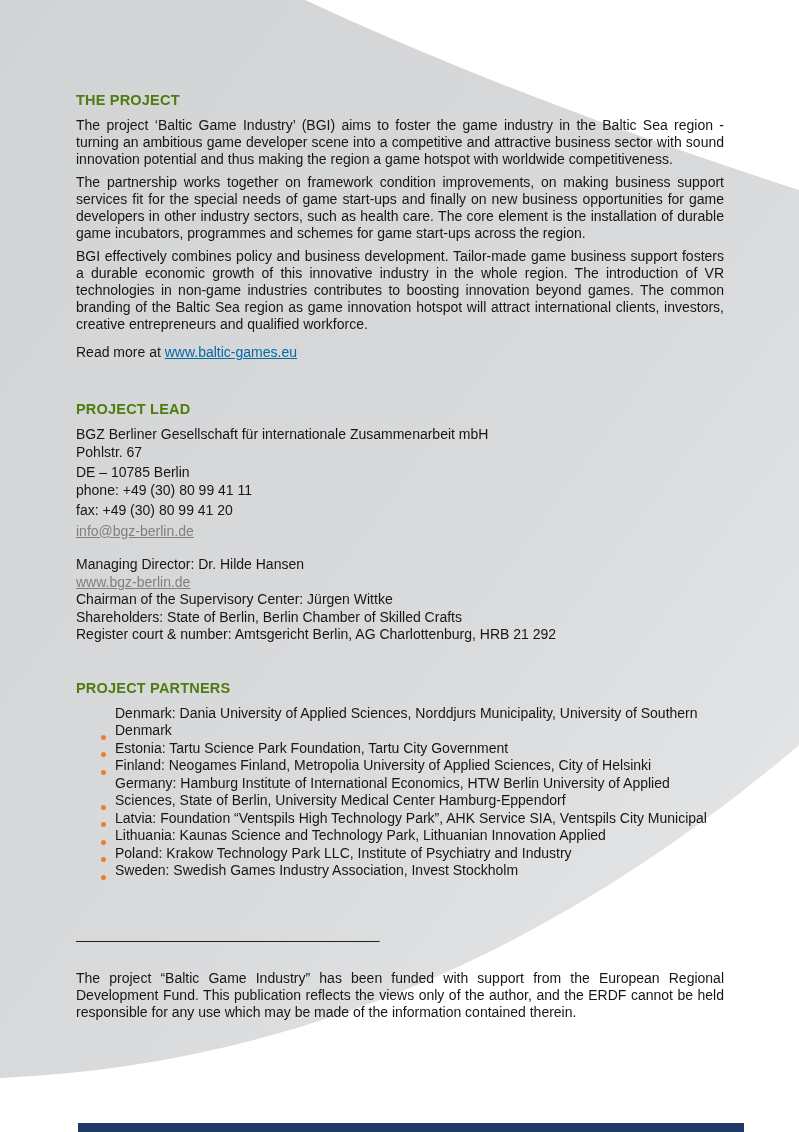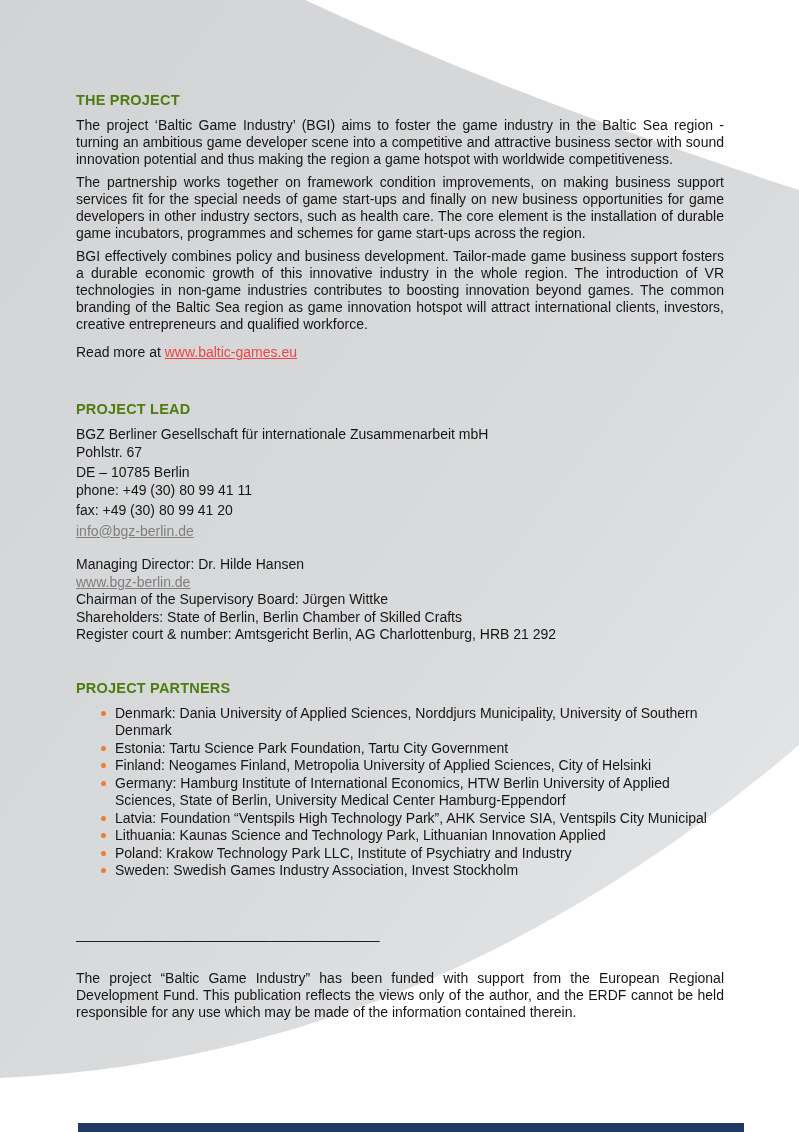--- a/index.html
+++ b/index.html
@@ -18,31 +18,31 @@
     font-size: 14.5px;
     font-weight: bold;
     color: #4d7c0f;
     margin-bottom: 9px;
     letter-spacing: 0.2px;
   }
   .para { font-size: 14px; line-height: 17px; text-align: justify; margin-bottom: 6px; }
   .readmore { font-size: 14px; line-height: 17px; margin-top: 11px; }
 
   a.link { cursor: pointer; }
-  a.link.dark { color: #ef4444; text-decoration: underline; }
+  a.link.dark { color: #0369a1; text-decoration: underline; }
   a.link.gray { color: #7f7f7f; text-decoration: underline; }
 
   section.lead { margin-top: 40px; }
   .line { font-size: 14px; line-height: 17.5px; }
   .gap-top { margin-top: 3px; }
   .block-gap { margin-top: 16px; }
 
   section.partners { margin-top: 36px; }
   ul.partner-list { list-style: none; padding-left: 25px; }
-  li.partner { display: flex; align-items: flex-start; font-size: 14px; line-height: 17.5px; }
+  li.partner { display: flex; align-items: flex-end; font-size: 14px; line-height: 17.5px; }
   .bullet {
     flex: 0 0 auto;
     width: 5px; height: 5px;
     border-radius: 50%;
     margin: 6px 9px 0 0;
     background: #ED7D31;
   }
   .partner-text { flex: 1 1 auto; }
 
   .separator {
@@ -95,21 +95,21 @@
   <section class="lead">
     <h2 class="sec-heading">PROJECT LEAD</h2>
     <div class="line">BGZ Berliner Gesellschaft für internationale Zusammenarbeit mbH</div>
     <div class="line">Pohlstr. 67</div>
     <div class="line gap-top">DE – 10785 Berlin</div>
     <div class="line">phone: +49 (30) 80 99 41 11</div>
     <div class="line gap-top">fax: +49 (30) 80 99 41 20</div>
     <div class="line gap-top"><a class="link gray" href="#">info@bgz-berlin.de</a></div>
     <div class="line block-gap">Managing Director: Dr. Hilde Hansen</div>
     <div class="line"><a class="link gray" href="#">www.bgz-berlin.de</a></div>
-    <div class="line">Chairman of the Supervisory Board: Jürgen Wittke</div>
+    <div class="line">Chairman of the Supervisory Center: Jürgen Wittke</div>
     <div class="line">Shareholders: State of Berlin, Berlin Chamber of Skilled Crafts</div>
     <div class="line">Register court &amp; number: Amtsgericht Berlin, AG Charlottenburg, HRB 21 292</div>
   </section>
 
   <section class="partners">
     <h2 class="sec-heading">PROJECT PARTNERS</h2>
     <ul class="partner-list">
 
         <li class="partner">
           <span class="bullet" style="background: rgb(237, 125, 49);"></span>

